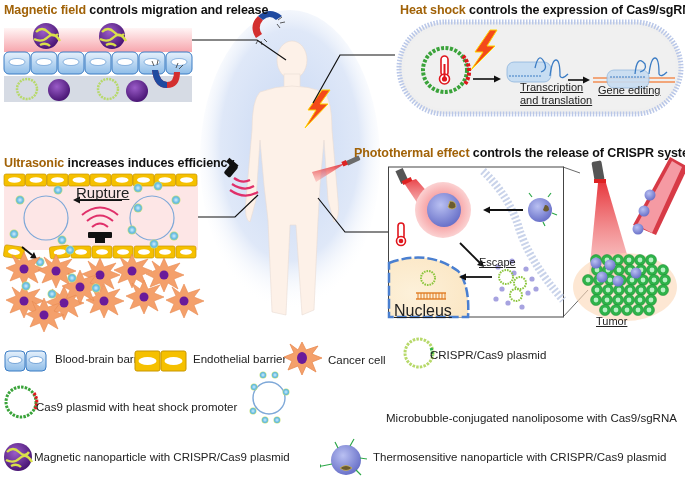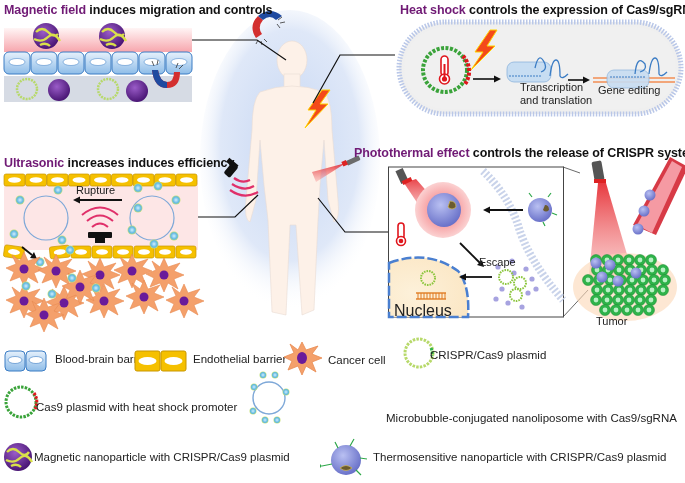--- a/index.html
+++ b/index.html
@@ -1,20 +1,20 @@
 <!DOCTYPE html>
 <html><head>
 <meta charset="utf-8">
 <style>
   html,body{margin:0;padding:0;background:#fff;}
   body{width:685px;height:483px;position:relative;overflow:hidden;font-family:"Liberation Sans",sans-serif;color:#111;}
   .abs{position:absolute;}
   .heading{font-weight:bold;font-size:12.5px;white-space:nowrap;letter-spacing:-0.1px;}
-  .heading .hl{color:#701a75;}
-  .lbl{font-size:11px;white-space:nowrap;color:#222;}
+  .heading .hl{color:#a16207;}
+  .lbl{font-size:11px;white-space:nowrap;color:#222;text-decoration:underline;}
   .leg{font-size:11.5px;white-space:nowrap;color:#222;}
   svg{position:absolute;overflow:visible;}
 </style>
 </head>
 <body>
 
 
 
 <defs-holder></defs-holder>
 
@@ -96,21 +96,21 @@
 
 <svg style="left:0;top:0" width="685" height="483">
   <polyline points="192,40 257,40 286,60" fill="none" stroke="#111" stroke-width="1.2"></polyline>
   <polyline points="395,55 340,55 313,103" fill="none" stroke="#111" stroke-width="1.2"></polyline>
   <polyline points="195,217 235,217 258,195" fill="none" stroke="#111" stroke-width="1.2"></polyline>
   <polyline points="390,232 345,232 318,198" fill="none" stroke="#111" stroke-width="1.2"></polyline>
 </svg>
 
 
 <div class="abs heading" style="left:4px;top:3px">
-  <span class="hl">Magnetic field</span><span> induces migration and controls</span>
+  <span class="hl">Magnetic field</span><span> controls migration and release</span>
 </div>
 <svg style="left:4px;top:28px" width="190" height="74" viewBox="0 0 190 74">
   <rect x="0" y="0" width="188" height="24" fill="url(#pinkGrad)"></rect>
   <rect x="0" y="48" width="188" height="26" fill="#d6dbe4"></rect>
   <g id="bbbRow">
   <g>
         <rect x="0" y="24" width="26" height="22" rx="5" fill="url(#bbbGrad)" stroke="#3b7cc4" stroke-width="1"></rect>
         <ellipse cx="13" cy="34" rx="8" ry="3.5" fill="#fff" stroke="#3b7cc4" stroke-width="0.5"></ellipse>
       </g>
       <g>
@@ -372,21 +372,21 @@
       <g transform="translate(22,124)">
         <path d="M18 0 L22 9 L34 5 L28 13 L38 17 L28 21 L32 31 L22 25 L18 34 L14 25 L4 29 L8 20 L0 16 L10 12 L6 3 L14 9 Z" fill="#f4a06b" stroke="#e88a50" stroke-width="0.6"></path>
         <circle cx="18" cy="17" r="4.5" fill="#6a1b9a"></circle>
       </g>
       <circle cx="22" cy="112" r="4.5" fill="url(#cyanDot)"></circle>
       <circle cx="48" cy="120" r="4.5" fill="url(#cyanDot)"></circle>
       <circle cx="68" cy="104" r="4.5" fill="url(#cyanDot)"></circle>
       <circle cx="92" cy="114" r="4.5" fill="url(#cyanDot)"></circle>
     </g>
 </svg>
-<div class="abs lbl" style="left:76px;top:184px;font-size:11px">Rupture</div>
+<div class="abs lbl" style="left:76px;top:184px;font-size:15px">Rupture</div>
 
 
 <div class="abs heading" style="left:354px;top:146px">
   <span class="hl">Photothermal effect</span><span> controls the release of CRISPR system</span>
 </div>
 <svg style="left:388px;top:165px" width="296" height="160" viewBox="0 0 296 160">
   <rect x="0.5" y="2" width="175" height="150" fill="#fff" stroke="#444" stroke-width="1"></rect>
   <line x1="175" y1="2" x2="192" y2="8" stroke="#444" stroke-width="0.8"></line>
   <line x1="175" y1="152" x2="200" y2="125" stroke="#444" stroke-width="0.8"></line>
 

